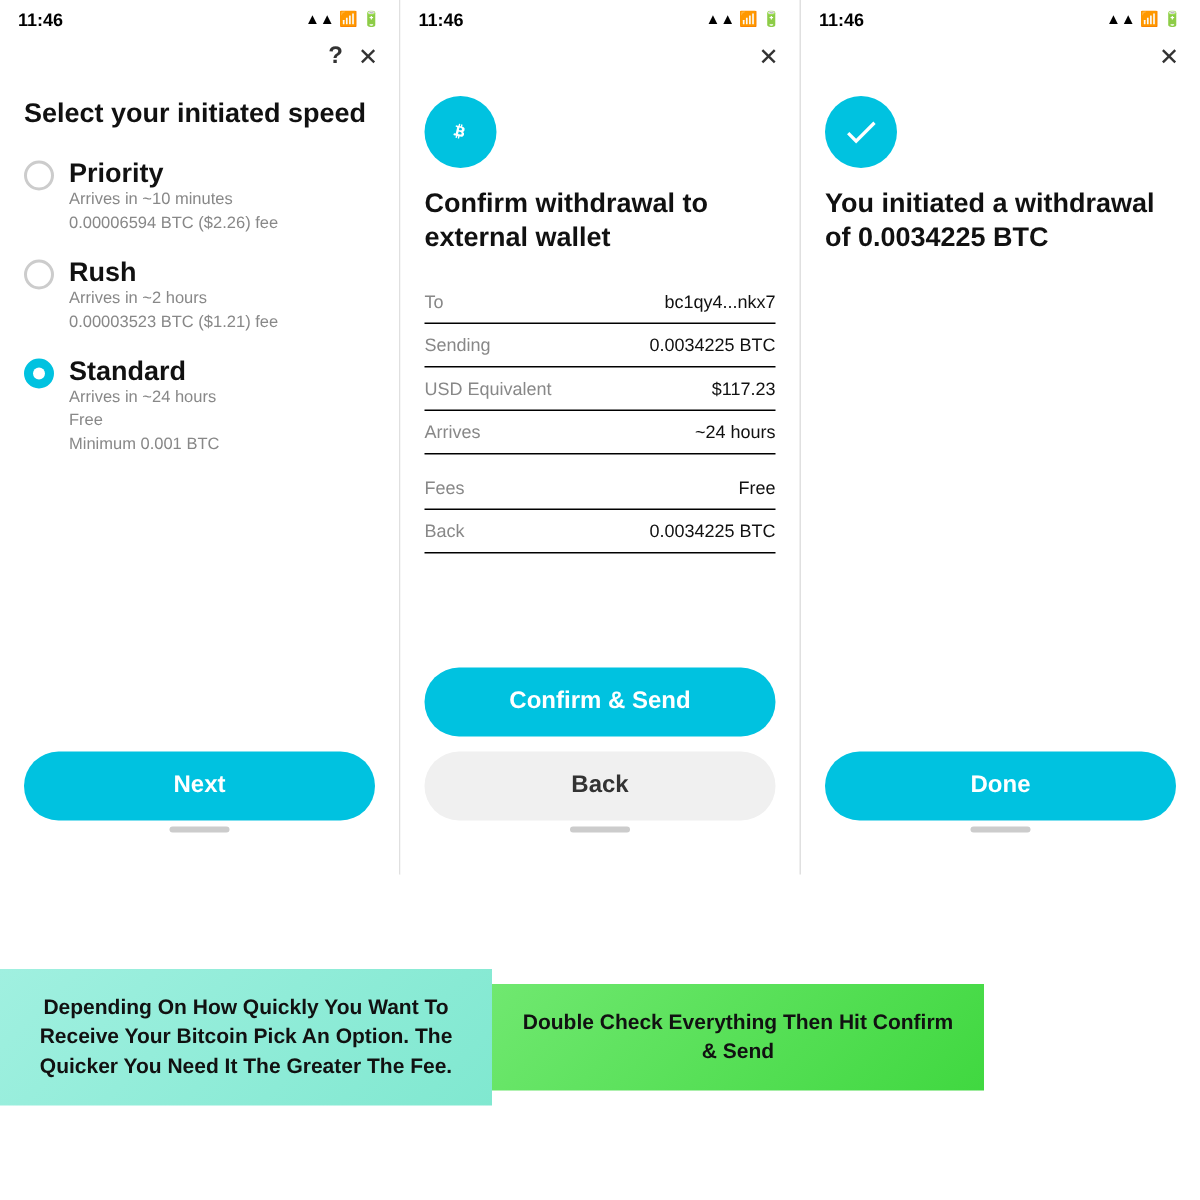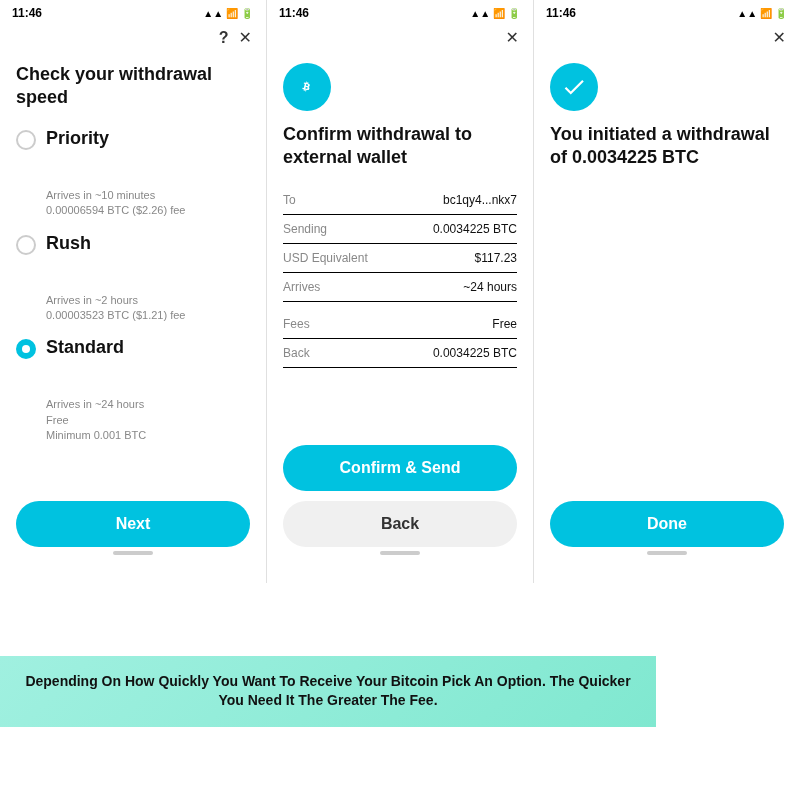--- a/index.html
+++ b/index.html
@@ -112,21 +112,20 @@
 
     .option-text .option-name {
       font-size: 18px;
       font-weight: 600;
       color: #111;
     }
     .option-text .option-desc {
       font-size: 11px;
       color: #888;
       line-height: 1.4;
-      margin-top: 39px;
     }
 
     
     .screen-bottom {
       padding: 12px 16px 20px;
     }
 
     .btn-primary {
       width: 100%;
       padding: 14px;
@@ -257,21 +256,21 @@
         <span>🔋</span>
       </div>
     </div>
 
     <div class="screen-header">
       <span class="header-question">?</span>
       <span class="header-close">✕</span>
     </div>
 
     <div class="screen-content">
-      <div class="screen-title">Check your withdrawal speed</div>
+      <div class="screen-title">Select your initiated speed</div>
 
       <div class="option-row">
         <div class="radio-circle"></div>
         <div class="option-text">
           <div class="option-name">Priority</div>
           <div class="option-desc">
             <span>Arrives in ~10 minutes</span><br>
             <span>0.00006594 BTC ($2.26) fee</span>
           </div>
         </div>
@@ -398,13 +397,16 @@
       <button class="btn-primary">Done</button>
       <div class="home-indicator"></div>
     </div>
   </div>
 </div>
 
 <div class="captions-row">
   <div class="caption-panel">
     <p class="caption-text">Depending On How Quickly You Want To Receive Your Bitcoin Pick An Option. The Quicker You Need It The Greater The Fee.</p>
   </div>
+  <div class="caption-panel">
+    <p class="caption-text">Double Check Everything Then Hit Confirm &amp; Send</p>
+  </div>
 </div>
 
 </body></html>

